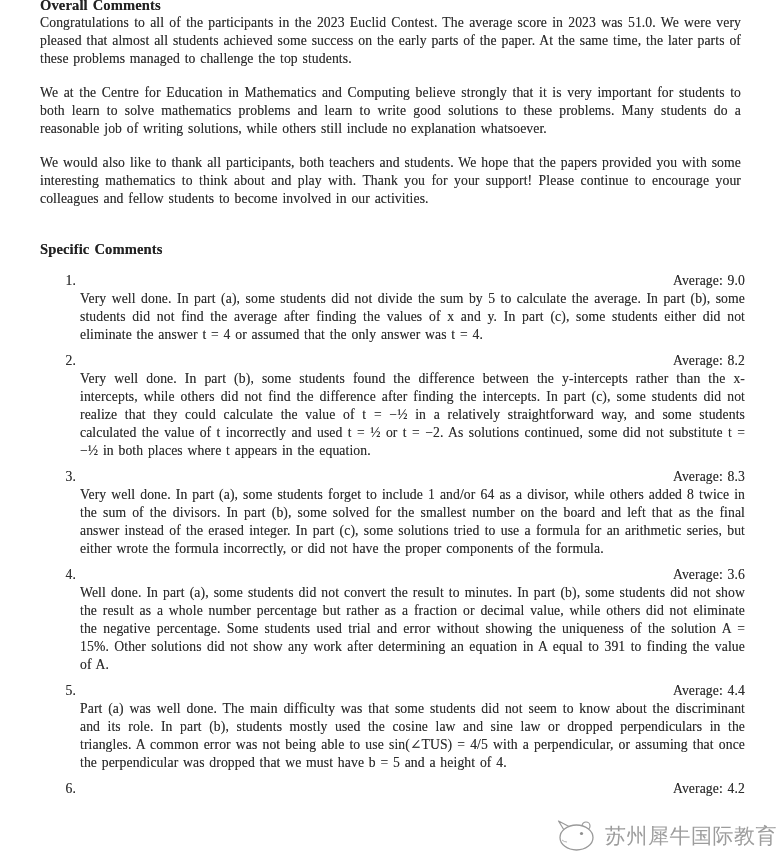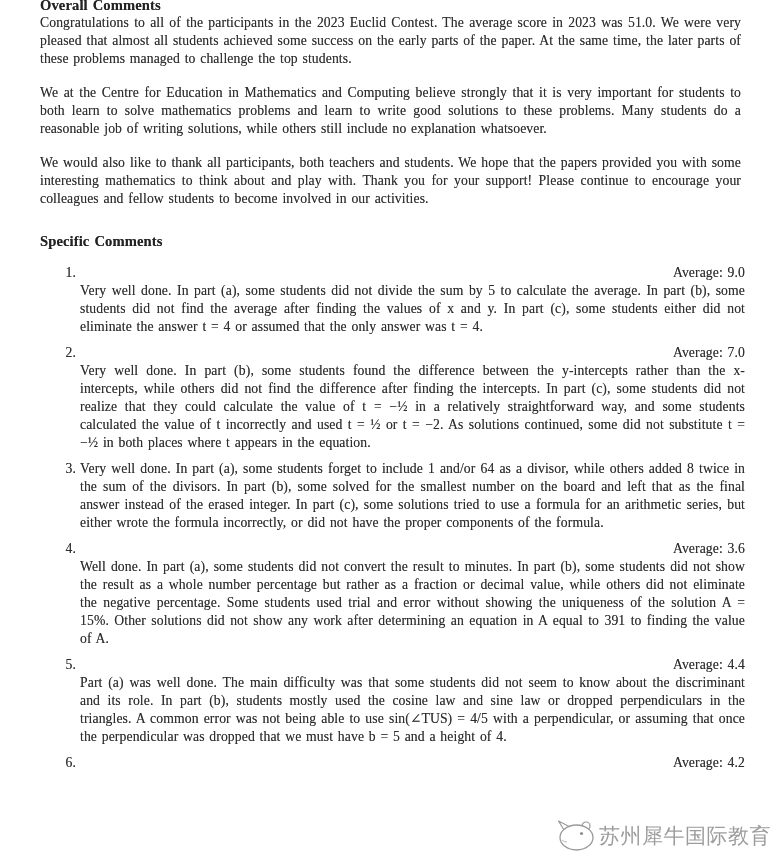--- a/index.html
+++ b/index.html
@@ -23,41 +23,41 @@
     text-shadow: 0 0 0.4px rgba(46,46,46,0.55);
   }
   h2.doc-heading {
     font-size: 14.6px;
     line-height: 18px;
     margin: 0;
     text-align: left;
     font-weight: bold;
     color: #222222;
   }
-  h2.specific-heading { margin: 24px 0 14px 0; }
+  h2.specific-heading { margin: 32px 0 14px 0; }
   p.doc-para { margin: 0 4px 16px 0; }
   .oli {
     position: relative;
     padding-left: 40px;
     margin-bottom: 8px;
   }
   .onum {
     position: absolute;
     left: 10px; top: 0;
     width: 26px;
     text-align: right;
   }
   .olabel { text-align: right; }
   .obody { text-align: justify; }
   .watermark {
     position: absolute;
     left: 556px; top: 818px;
     display: flex;
     align-items: center;
-    gap: 3px;
+    gap: 9px;
     pointer-events: none;
   }
   .watermark-text {
     font-family: "Liberation Sans", "DejaVu Sans", sans-serif;
     font-size: 21px;
     line-height: 1;
     color: #8f8f8f;
     opacity: 0.88;
     white-space: nowrap;
     letter-spacing: 0.5px;
@@ -77,26 +77,27 @@
   <h2 class="doc-heading specific-heading">Specific Comments</h2>
 
   <div class="oli">
     <span class="onum">1.</span>
     <div class="olabel">Average: 9.0</div>
     <div class="obody">Very well done. In part (a), some students did not divide the sum by 5 to calculate the average. In part (b), some students did not find the average after finding the values of x and y. In part (c), some students either did not eliminate the answer t = 4 or assumed that the only answer was t = 4.</div>
   </div>
 
   <div class="oli">
     <span class="onum">2.</span>
-    <div class="olabel">Average: 7.0</div>
+    <div class="olabel">Average: 8.2</div>
     <div class="obody">Very well done. In part (b), some students found the difference between the y-intercepts rather than the x-intercepts, while others did not find the difference after finding the intercepts. In part (c), some students did not realize that they could calculate the value of t = −½ in a relatively straightforward way, and some students calculated the value of t incorrectly and used t = ½ or t = −2. As solutions continued, some did not substitute t = −½ in both places where t appears in the equation.</div>
   </div>
 
   <div class="oli">
     <span class="onum">3.</span>
+    <div class="olabel">Average: 8.3</div>
     <div class="obody">Very well done. In part (a), some students forget to include 1 and/or 64 as a divisor, while others added 8 twice in the sum of the divisors. In part (b), some solved for the smallest number on the board and left that as the final answer instead of the erased integer. In part (c), some solutions tried to use a formula for an arithmetic series, but either wrote the formula incorrectly, or did not have the proper components of the formula.</div>
   </div>
 
   <div class="oli">
     <span class="onum">4.</span>
     <div class="olabel">Average: 3.6</div>
     <div class="obody">Well done. In part (a), some students did not convert the result to minutes. In part (b), some students did not show the result as a whole number percentage but rather as a fraction or decimal value, while others did not eliminate the negative percentage. Some students used trial and error without showing the uniqueness of the solution A = 15%. Other solutions did not show any work after determining an equation in A equal to 391 to finding the value of A.</div>
   </div>
 
   <div class="oli">

